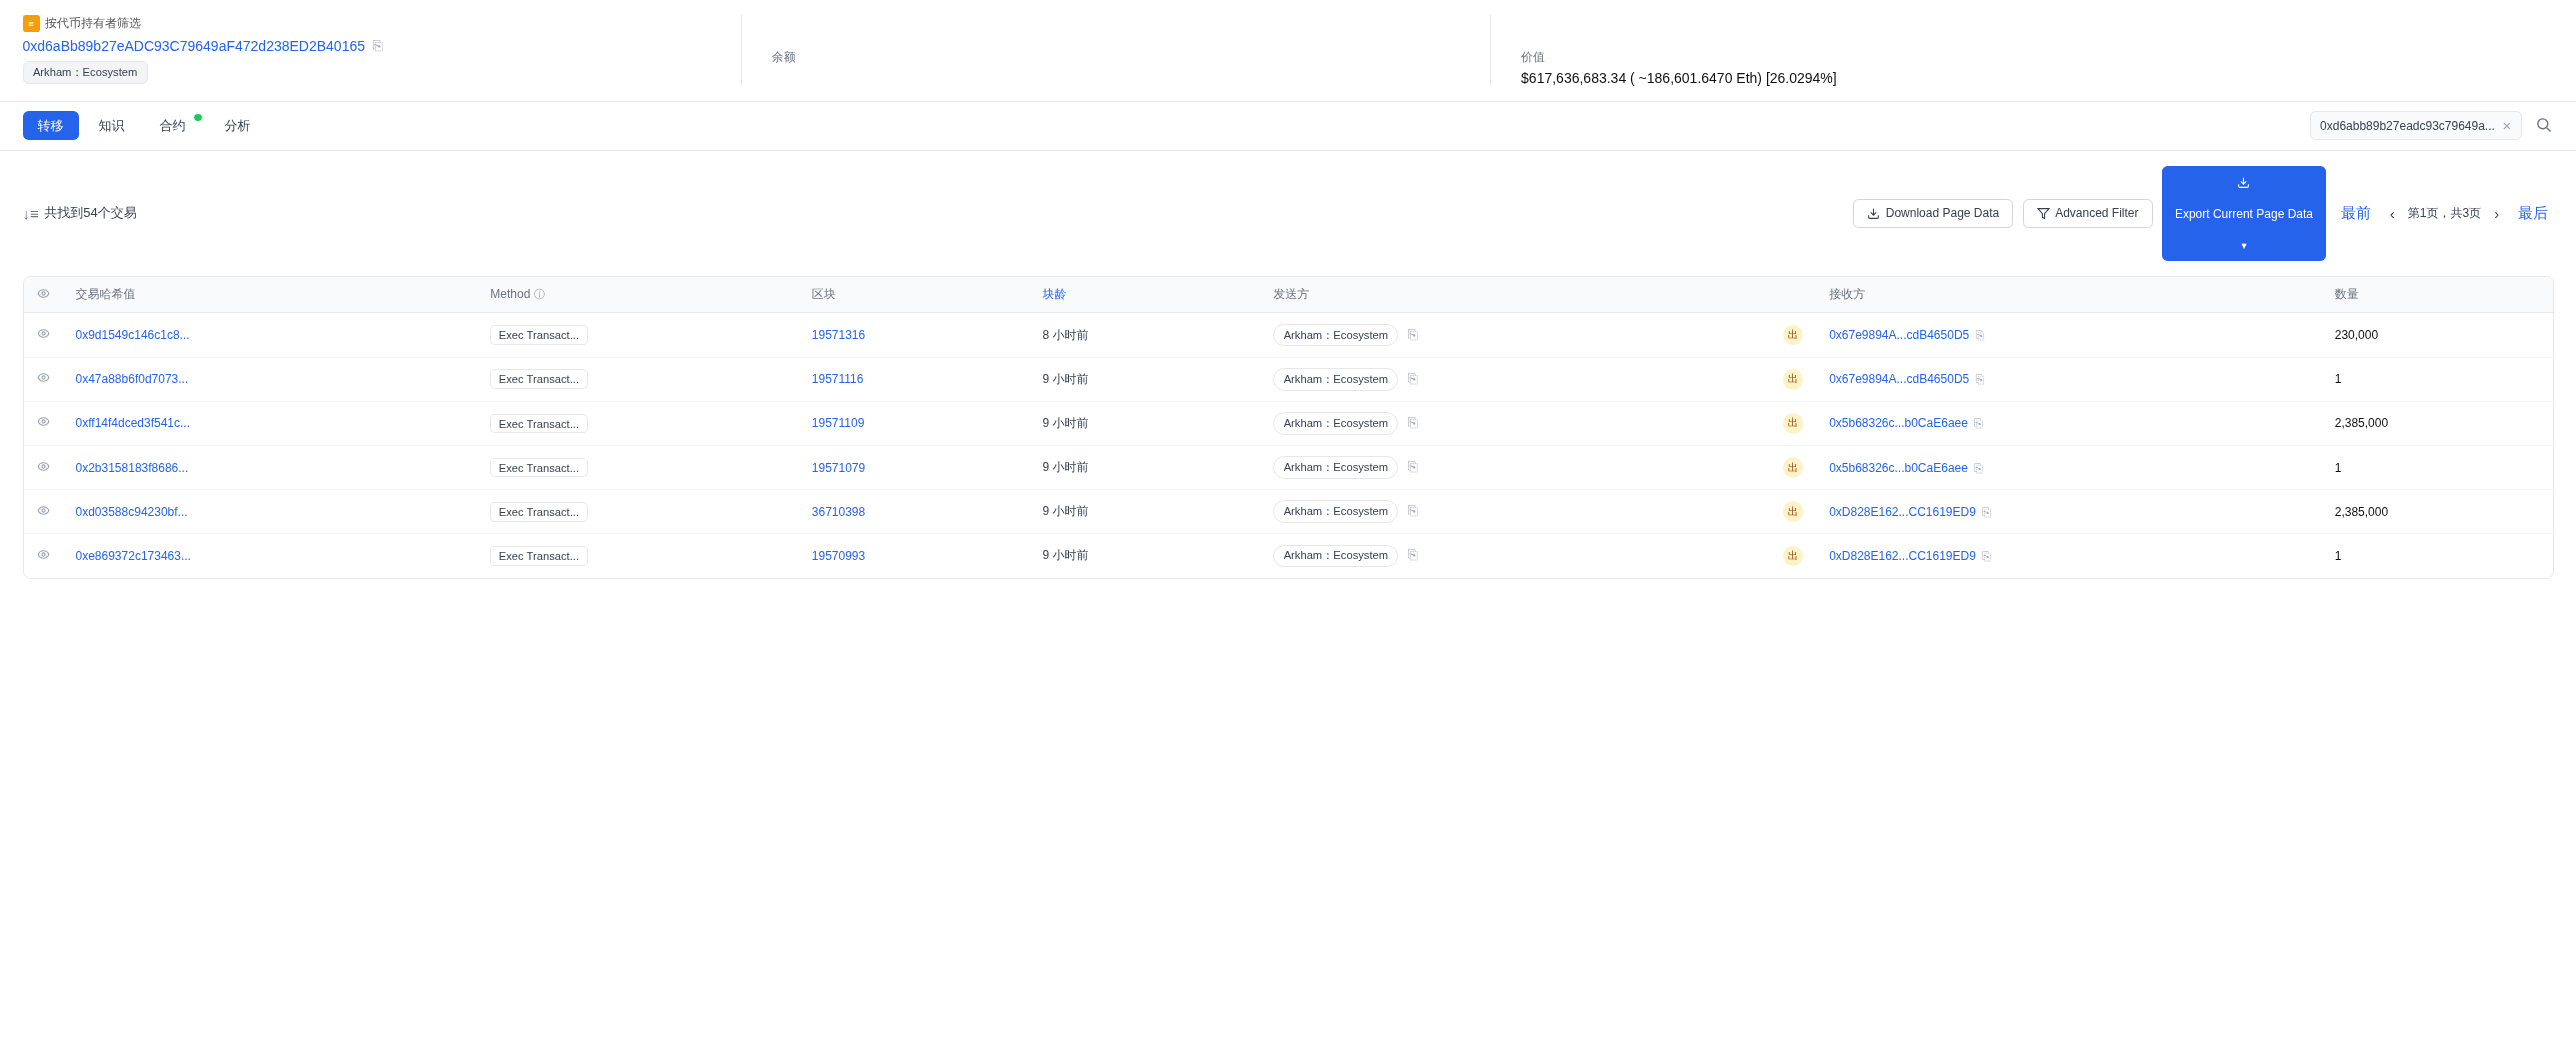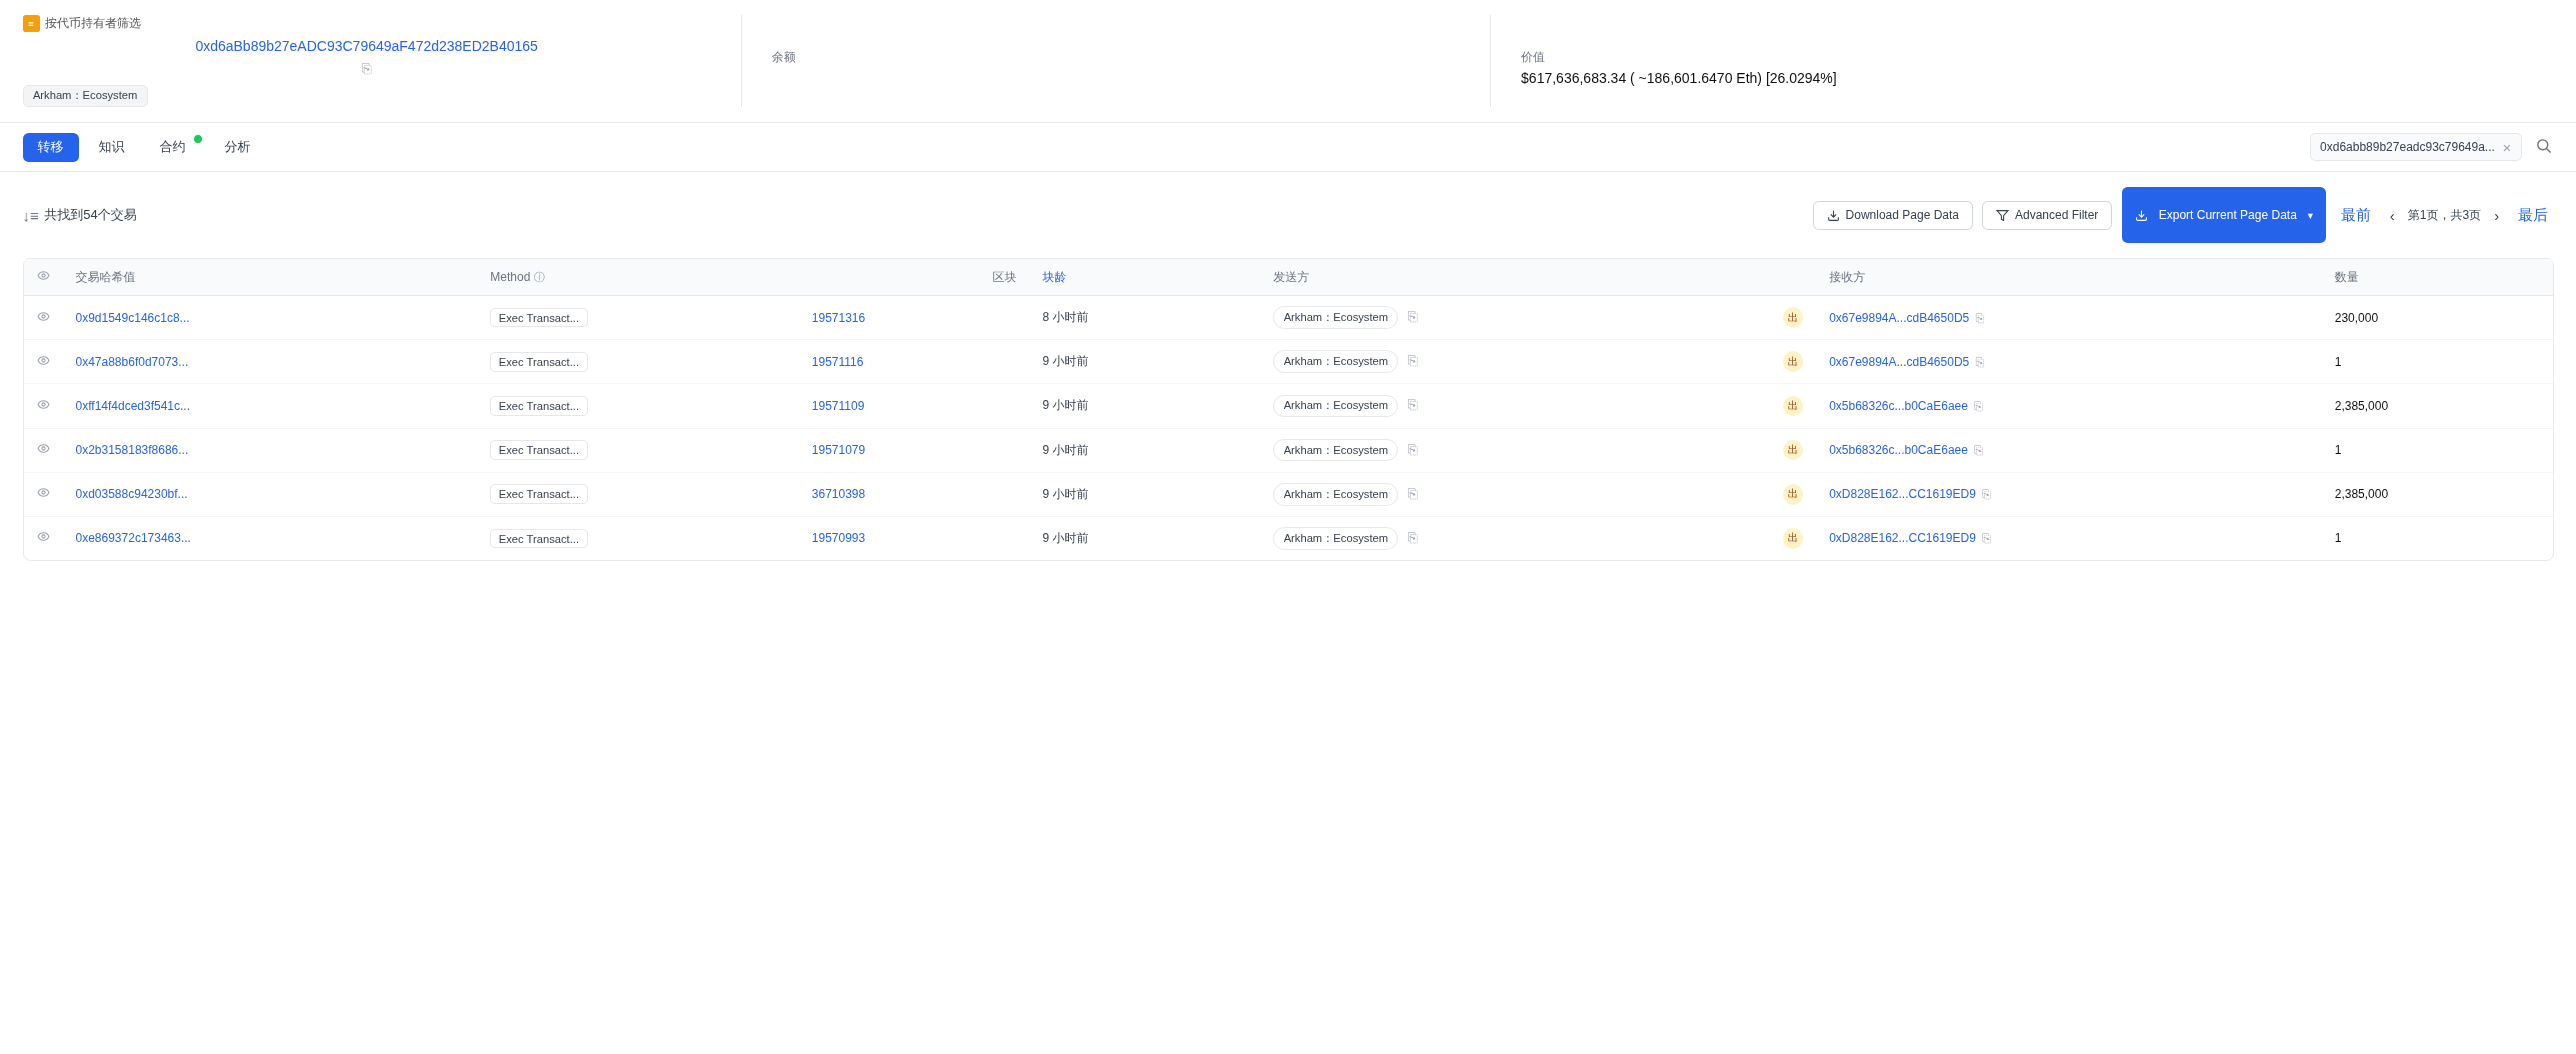--- a/index.html
+++ b/index.html
@@ -43,21 +43,20 @@
       align-items: center;
       justify-content: center;
       color: white;
       font-size: 9.4px;
     }
 
     .address-row {
       display: flex;
       align-items: center;
       gap: 7.5px;
-      flex-direction: column;
     }
 
     .address-link {
       color: #2563eb;
       font-size: 14px;
       font-weight: 500;
       text-decoration: none;
     }
 
     .copy-icon {
@@ -213,28 +212,29 @@
       border-radius: 5.6px;
       padding: 6.6px 13px;
       font-size: 12px;
       color: #374151;
       cursor: pointer;
     }
 
     .btn-primary {
       display: flex;
       align-items: center;
-      gap: 11px;
+      gap: 18px;
       background: #2563eb;
       color: white;
       border: none;
       border-radius: 5.6px;
-      padding: 21px 13px;
+      padding: 10px 13px;
       font-size: 12px;
       cursor: pointer;
+      flex-direction: column;
     }
 
     .btn-primary .dropdown-arrow {
       font-size: 10.3px;
     }
 
     .pagination {
       display: flex;
       align-items: center;
       gap: 7.5px;
@@ -365,21 +365,21 @@
       font-size: 11.2px;
       cursor: pointer;
     }
 
     .col-icon {
       width: 37px;
     }
 
     .col-hash { min-width: 169px; }
     .col-method { min-width: 131px; }
-    .col-block { min-width: 94px; text-align: right; }
+    .col-block { min-width: 94px; }
     .col-age { min-width: 94px; }
     .col-from { min-width: 206px; }
     .col-to { min-width: 206px; }
     .col-amount { min-width: 94px; }
   </style>
 </head>
 <body>
 
 <div class="header-section">
   <div class="header-left">

